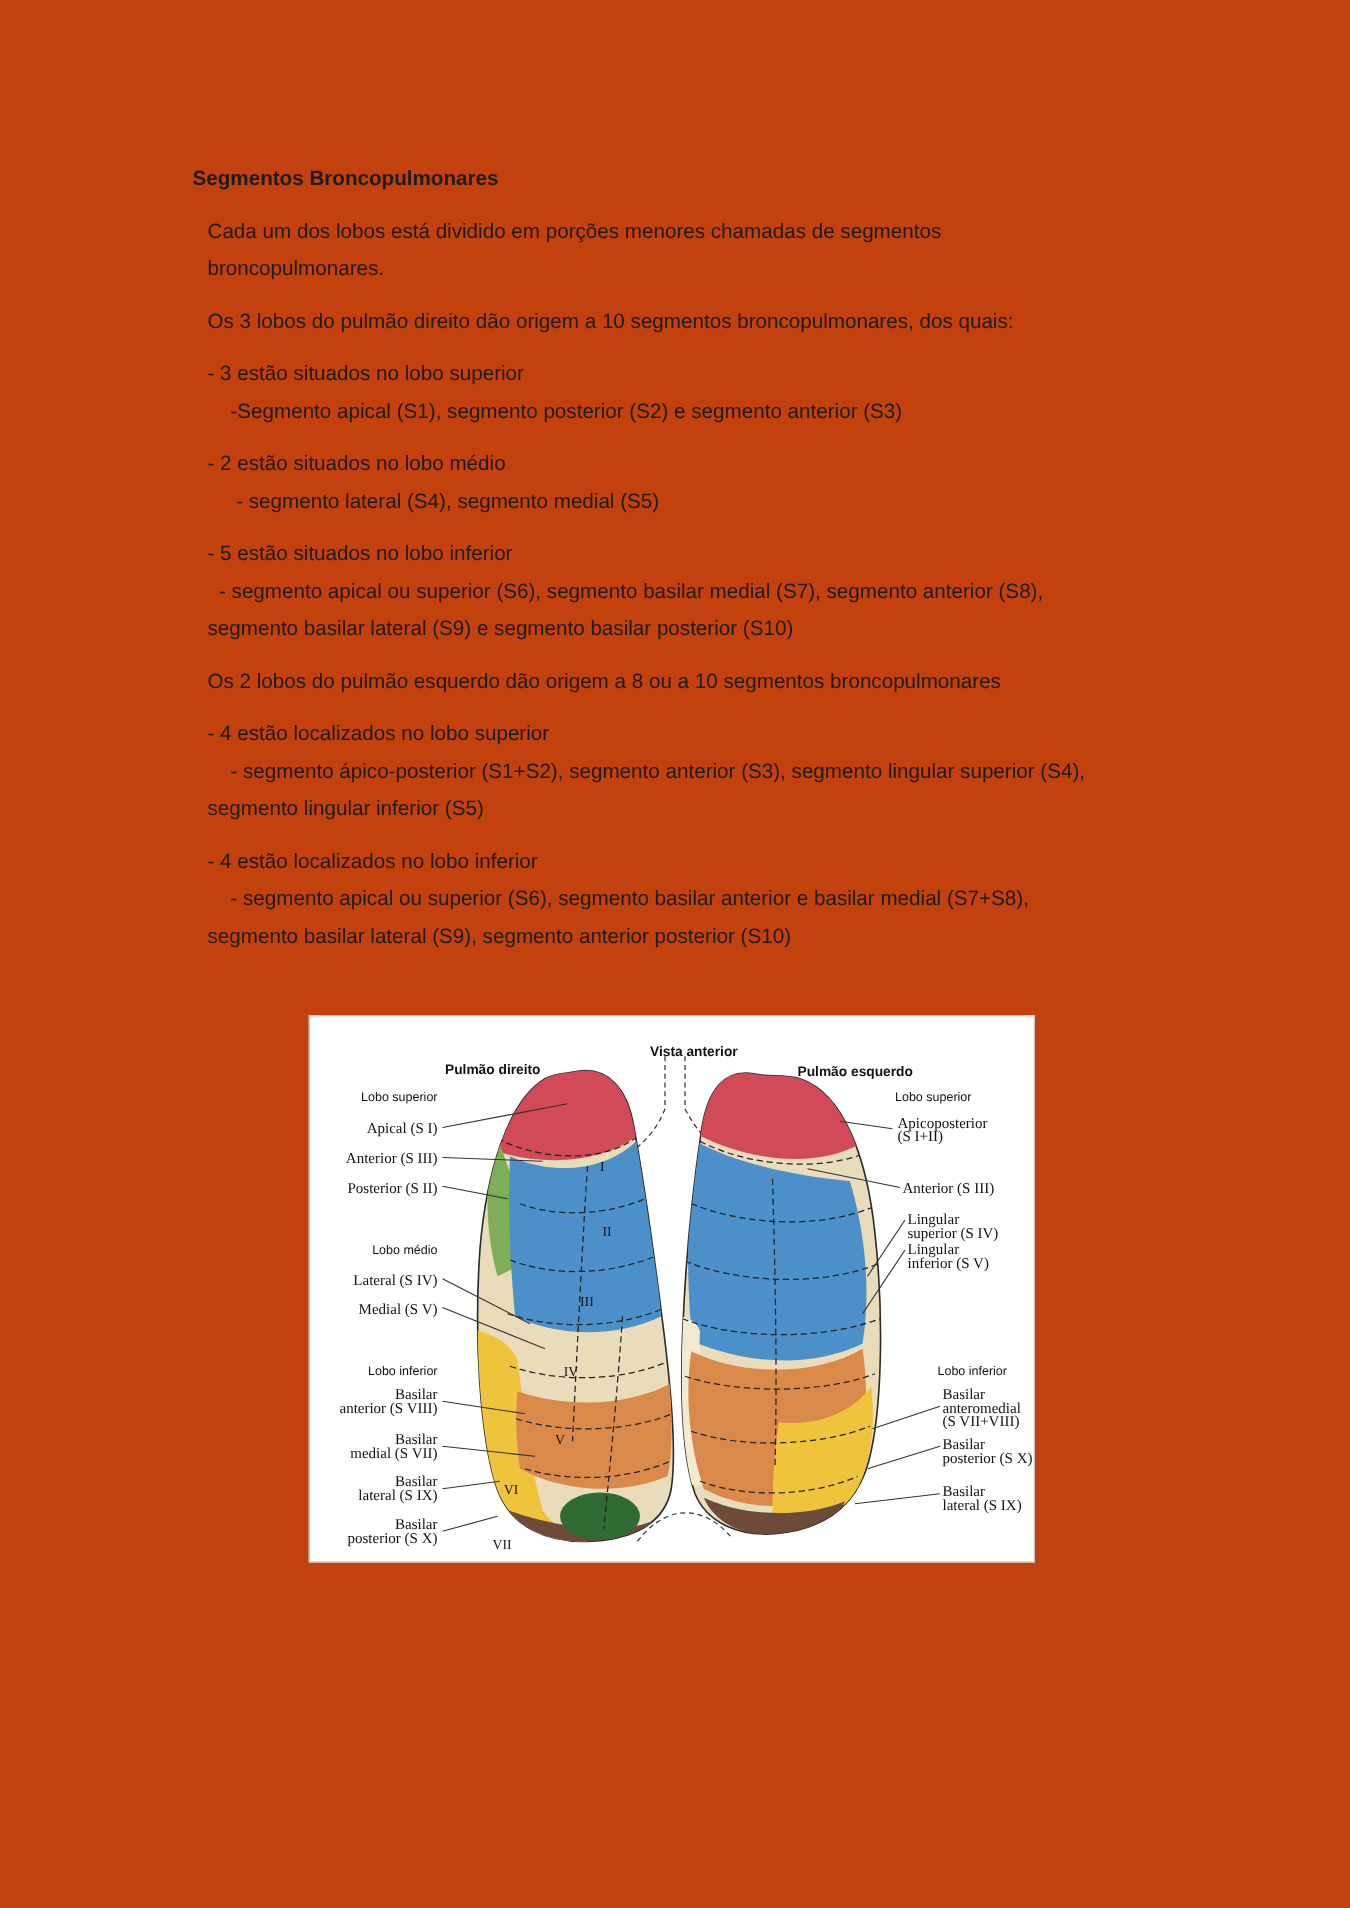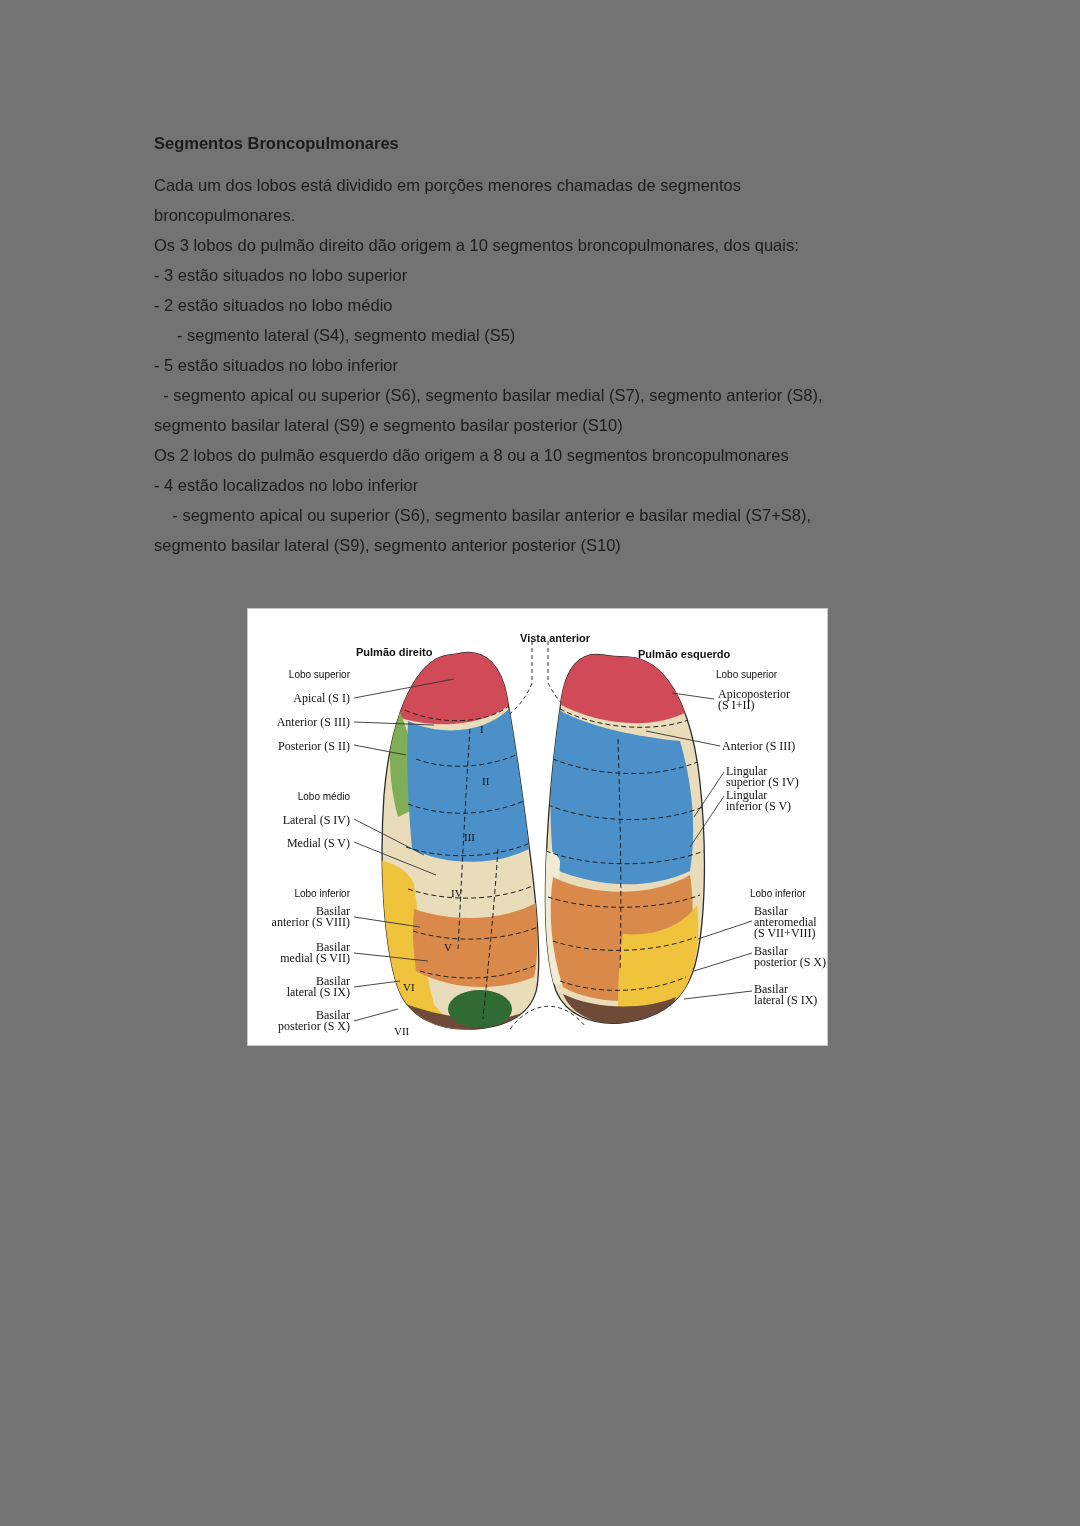--- a/index.html
+++ b/index.html
@@ -1,23 +1,23 @@
 <!DOCTYPE html>
 <html><head>
 <meta charset="utf-8">
 <style>
   * { box-sizing: border-box; }
   html,body { margin:0; padding:0; background:#ffffff; }
   .page {
-    position:relative; width:1080px; height:1526px; background:#737373;
+    position:relative; width:1080px; height:1526px; background:#c2410c;
     font-family:"Liberation Sans", sans-serif; color:#1c1c1c; overflow:hidden;
   }
   .content { padding:128px 154px 0 154px; font-size:16.5px; line-height:30px; }
   .doc-title { font-size:16.5px; font-weight:700; margin:0 0 12px 0; }
-  p.para { margin:0; white-space:pre-wrap; }
+  p.para { margin:12px; white-space:pre-wrap; }
   .mb-s { margin-bottom:12px; }
   .mb-l { margin-bottom:30px; }
   .mb-0 { margin-bottom:0; }
 
   .figure-box {
     position:relative; width:581px; height:438px; margin:48px 0 0 93px;
     border:1px solid #c9c9c9; background:#fff;
   }
   svg.fig-art { position:absolute; left:0; top:0; }
   .fig-head { position:absolute; font-weight:700; font-size:11px; color:#111; font-family:"Liberation Sans",sans-serif; }
@@ -33,28 +33,29 @@
 
 <div class="page">
   <div class="content">
 
     <h1 class="doc-title">Segmentos Broncopulmonares</h1>
 
     <p class="para mb-s"><span>Cada um dos lobos está dividido em porções menores chamadas de segmentos</span><br><span>broncopulmonares.</span></p>
 
     <p class="para mb-s"><span>Os 3 lobos do pulmão direito dão origem a 10 segmentos broncopulmonares, dos quais:</span></p>
 
-    <p class="para mb-l"><span>- 3 estão situados no lobo superior</span><br></p>
+    <p class="para mb-l"><span>- 3 estão situados no lobo superior</span><br><span>    -Segmento apical (S1), segmento posterior (S2) e segmento anterior (S3)</span></p>
 
     <p class="para mb-l"><span>- 2 estão situados no lobo médio</span><br><span>     - segmento lateral (S4), segmento medial (S5)</span></p>
 
     <p class="para mb-l"><span>- 5 estão situados no lobo inferior</span><br><span>  - segmento apical ou superior (S6), segmento basilar medial (S7), segmento anterior (S8),</span><br><span>segmento basilar lateral (S9) e segmento basilar posterior (S10)</span></p>
 
     <p class="para mb-s"><span>Os 2 lobos do pulmão esquerdo dão origem a 8 ou a 10 segmentos broncopulmonares</span></p>
 
+    <p class="para mb-l"><span>- 4 estão localizados no lobo superior</span><br><span>    - segmento ápico-posterior (S1+S2), segmento anterior (S3), segmento lingular superior (S4),</span><br><span>segmento lingular inferior (S5)</span></p>
 
     <p class="para mb-0"><span>- 4 estão localizados no lobo inferior</span><br><span>    - segmento apical ou superior (S6), segmento basilar anterior e basilar medial (S7+S8),</span><br><span>segmento basilar lateral (S9), segmento anterior posterior (S10)</span></p>
 
     <div class="figure-box">
 
       <svg class="fig-art" viewBox="0 0 581 438" width="581" height="438">
         <defs>
           <clipPath id="rlc">
               <path d="M214,44 C238,40 254,58 259,88 C267,132 276,196 283,252 C290,308 293,352 289,378 C284,406 258,418 226,420 C192,422 160,410 149,376 C136,336 131,256 136,186 C141,126 158,68 188,50 C197,45 206,46 214,44 Z"></path>
             </clipPath>

